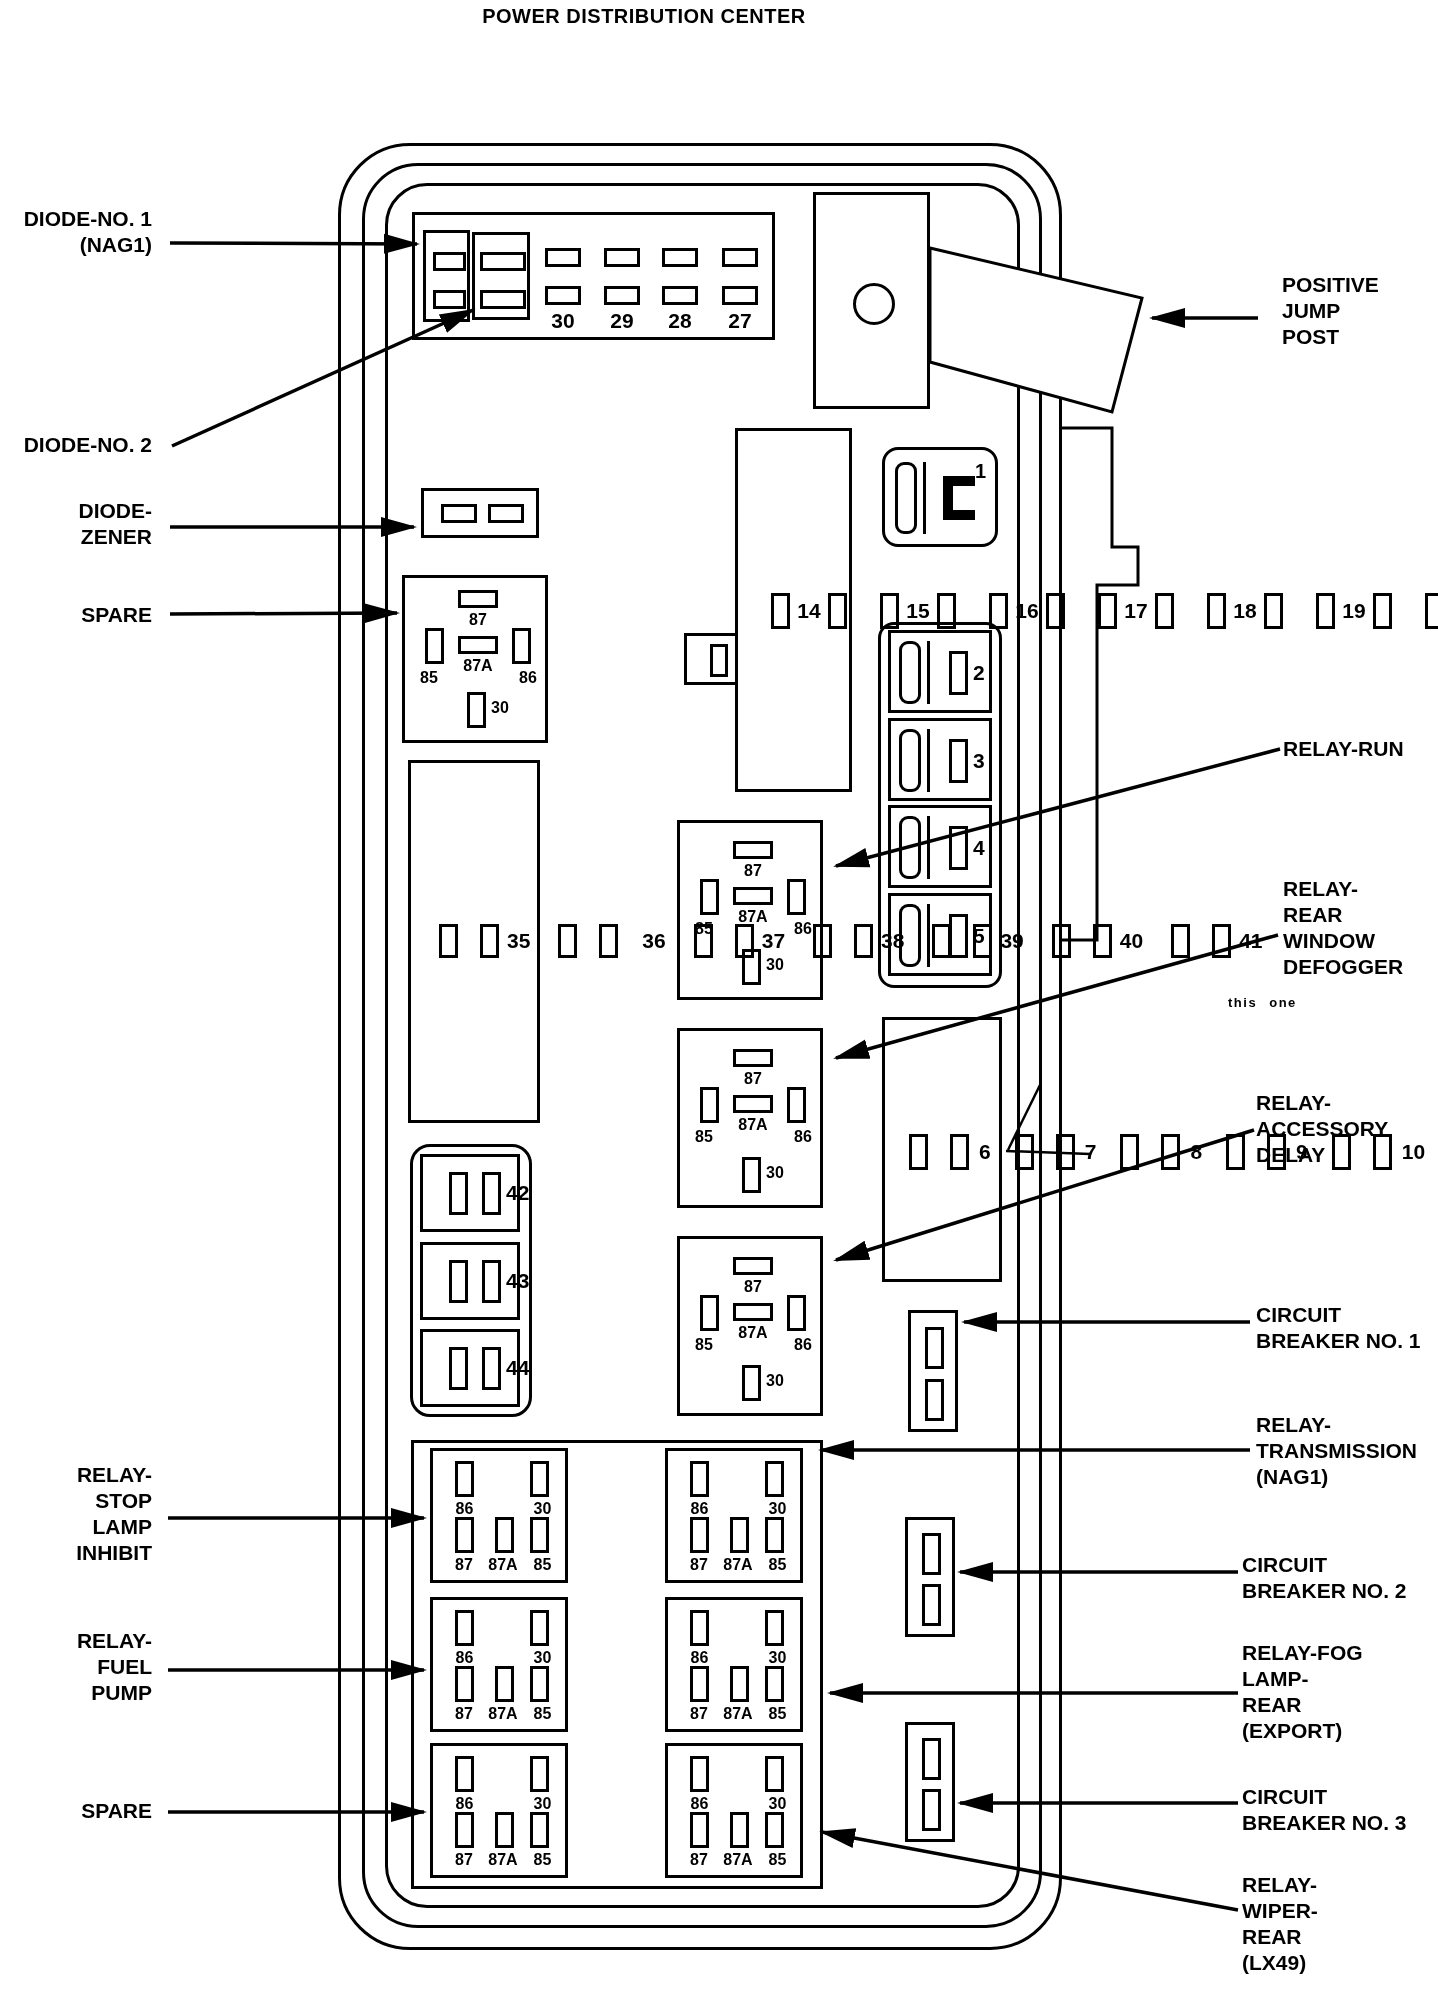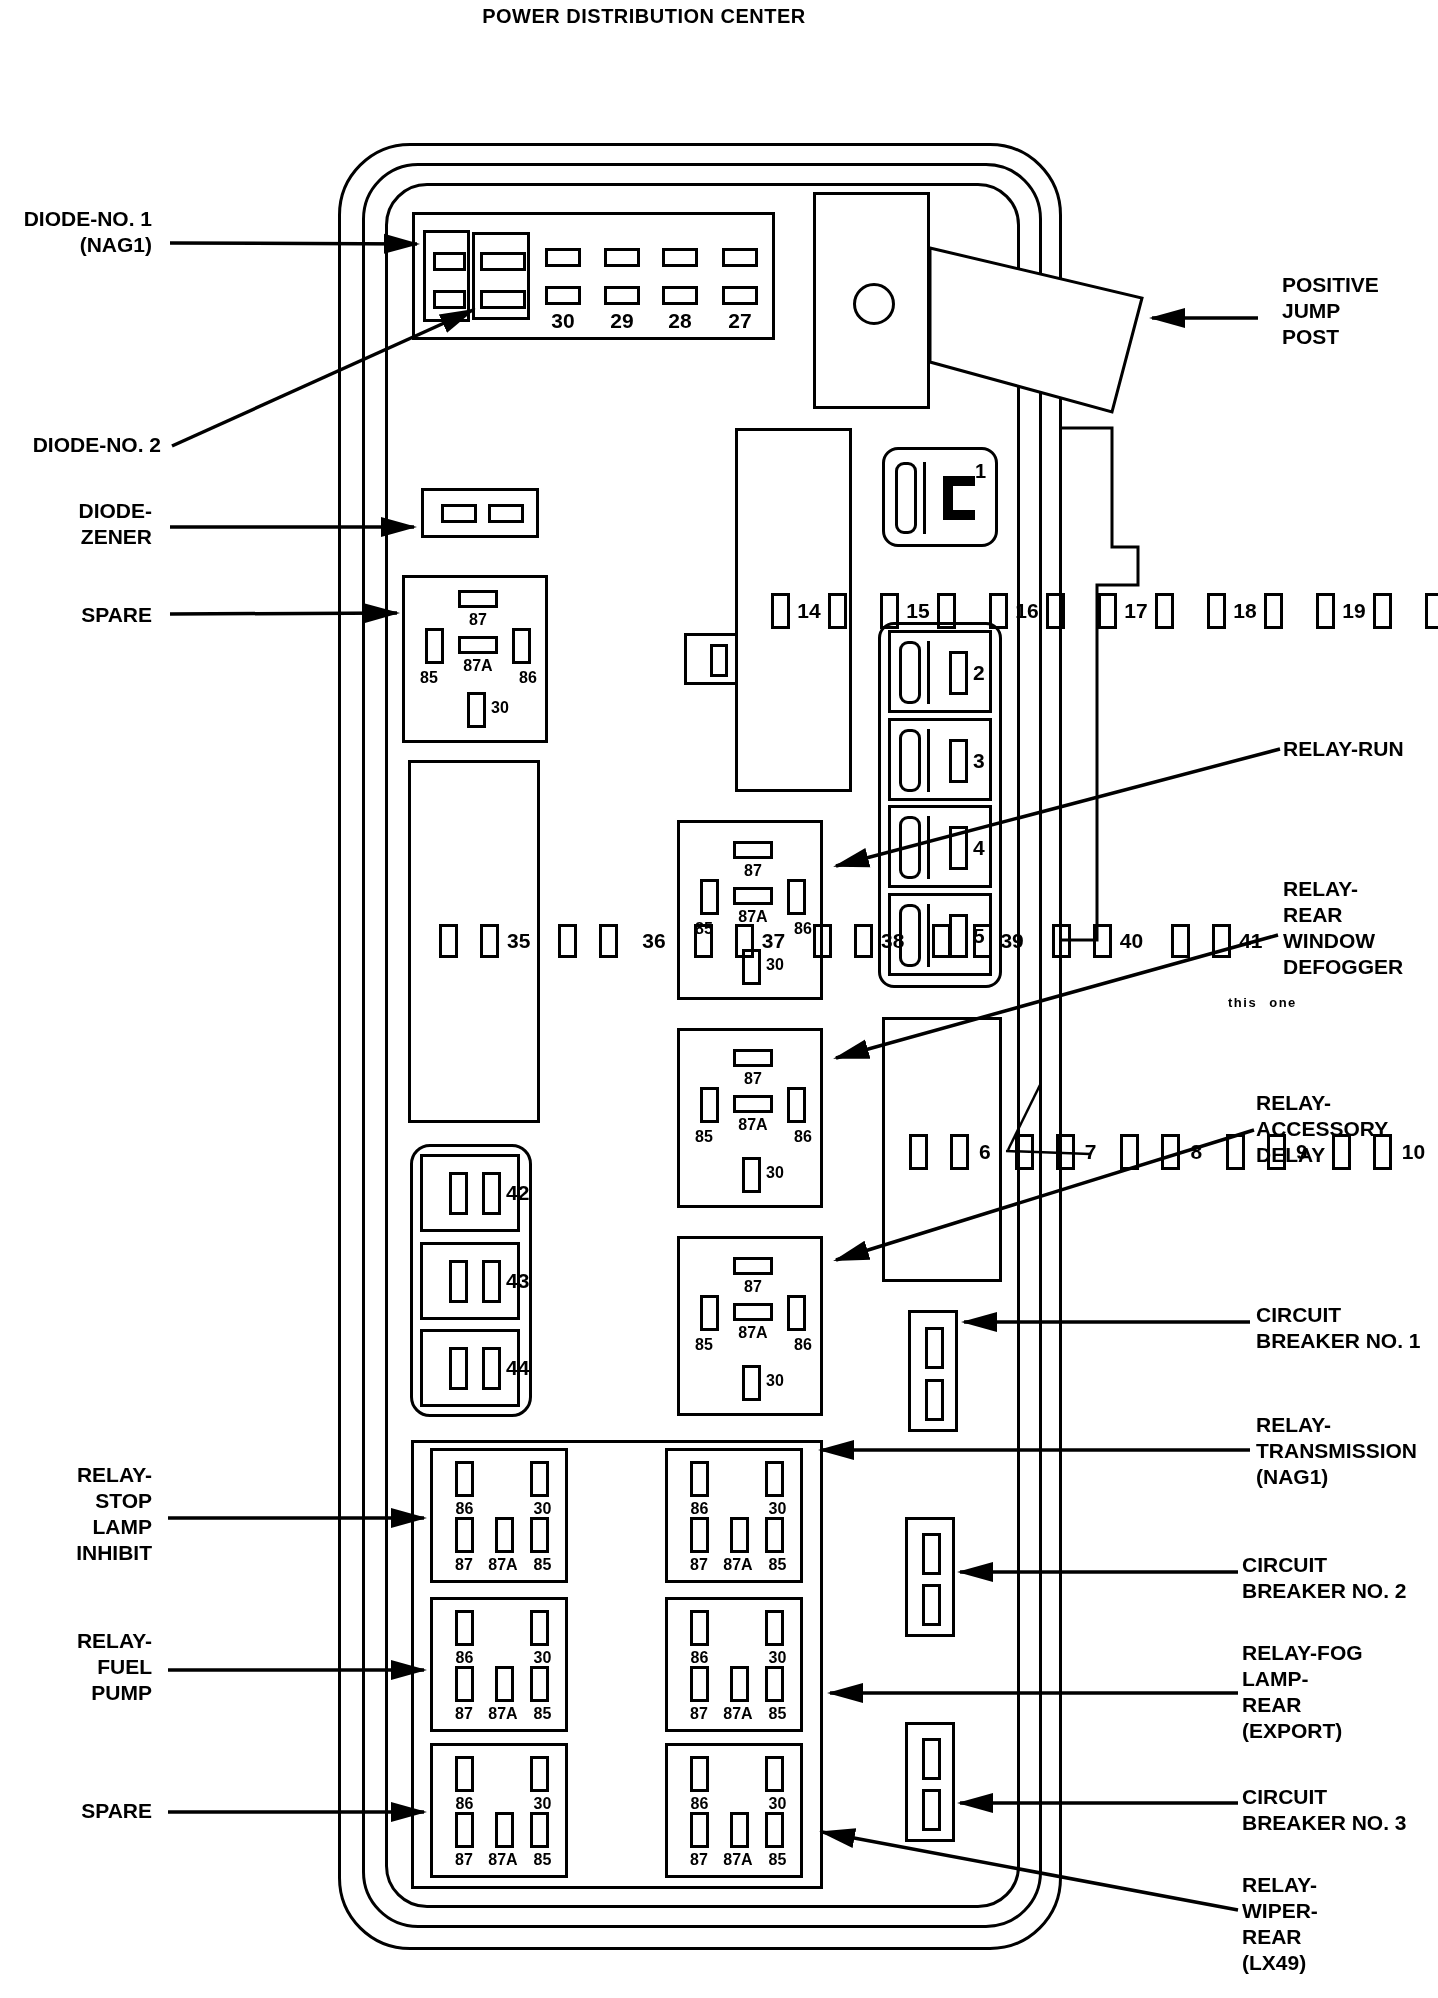--- a/index.html
+++ b/index.html
@@ -398,21 +398,21 @@
     <i class="sv s87"></i>
       <i class="sv s87a"></i>
       <i class="sv s85"></i>
     <div class="pin t87">87</div>
     <div class="pin t87a">87A</div>
     <div class="pin t85">85</div>
   </div>
 
   <div class="lab rt" style="left:0;top:206px;width:152px">DIODE-NO. 1
 (NAG1)</div>
-  <div class="lab rt" style="left:9px;top:432px;width:152px">DIODE-NO. 2</div>
+  <div class="lab rt" style="left:0;top:432px;width:152px">DIODE-NO. 2</div>
   <div class="lab rt" style="left:0;top:498px;width:152px">DIODE-
 ZENER</div>
   <div class="lab rt" style="left:0;top:602px;width:152px">SPARE</div>
   <div class="lab rt" style="left:0;top:1462px;width:152px">RELAY-
 STOP
 LAMP
 INHIBIT</div>
   <div class="lab rt" style="left:0;top:1628px;width:152px">RELAY-
 FUEL
 PUMP</div>

